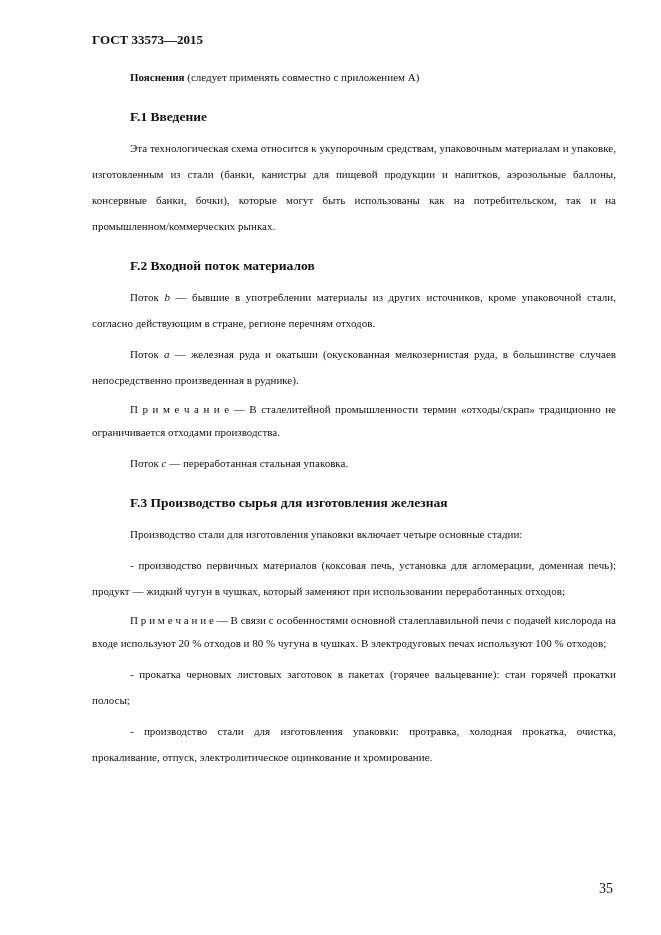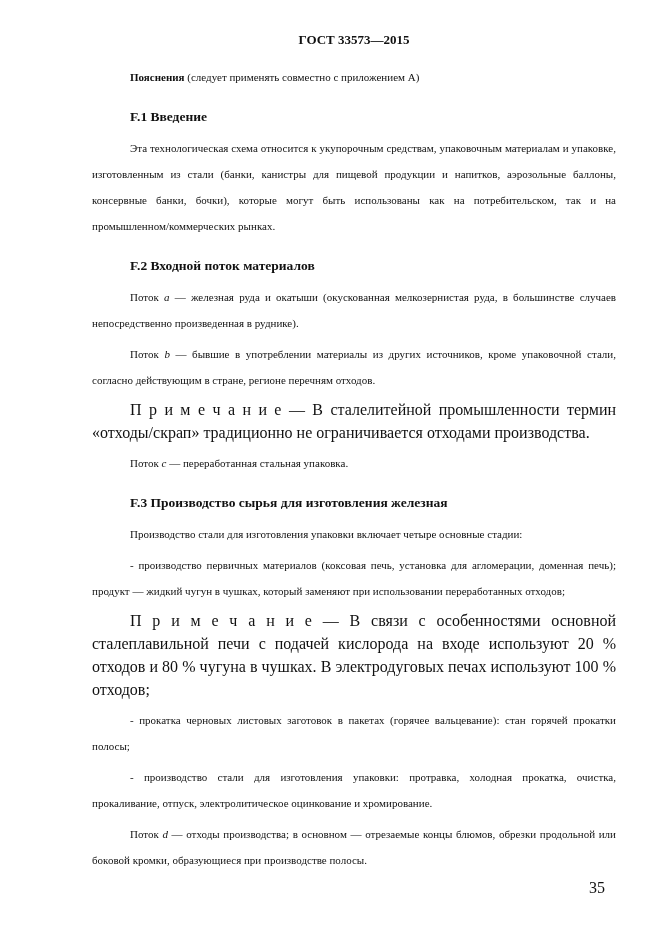--- a/index.html
+++ b/index.html
@@ -13,21 +13,21 @@
   }
   .page {
     position: relative;
     width: 661px;
     height: 935px;
     padding: 32px 45px 0 92px;
     background: #ffffff;
     overflow: hidden;
   }
   .header-row {
-    text-align: center;
+    text-align: left;
     font-size: 13px;
     font-weight: bold;
     margin-bottom: 16px;
   }
   .body-text { width: 524px; }
   .para {
     font-size: 11px;
     line-height: 26px;
     text-align: justify;
     text-indent: 38px;
@@ -35,35 +35,35 @@
   }
   .heading {
     font-size: 13.5px;
     line-height: 26px;
     font-weight: bold;
     text-indent: 38px;
     margin-top: 14px;
     margin-bottom: 5px;
   }
   .note {
-    font-size: 16px;
+    font-size: 11px;
     line-height: 23px;
     text-align: justify;
     text-indent: 38px;
     margin-bottom: 6px;
     margin-top: 2px;
   }
   .note-label { }
   .flow-letter { font-style: italic; }
   .lead-bold { font-weight: bold; }
   .footer-page {
     position: absolute;
-    right: 56px;
+    right: 48px;
     bottom: 38px;
-    font-size: 16px;
+    font-size: 14px;
   }
 </style>
 </head>
 <body>
 
 <div class="page">
 
   <div class="header-row">
     <span>ГОСТ 33573—2015</span>
   </div>
@@ -71,40 +71,39 @@
   <div class="body-text">
 
     <p class="para"><span class="lead-bold">Пояснения</span><span> (следует применять совместно с приложением А)</span></p>
 
     <p class="heading">F.1 Введение</p>
 
     <p class="para">Эта технологическая схема относится к укупорочным средствам, упаковочным материалам и упаковке, изготовленным из стали (банки, канистры для пищевой продукции и напитков, аэрозольные баллоны, консервные банки, бочки), которые могут быть использованы как на потребительском, так и на промышленном/коммерческих рынках.</p>
 
     <p class="heading">F.2 Входной поток материалов</p>
 
+    <p class="para"><span>Поток </span><i class="flow-letter">b</i><span> — бывшие в употреблении материалы из других источников, кроме упаковочной стали, согласно действующим в стране, регионе перечням отходов.</span></p>
+
     <p class="para"><span>Поток </span><i class="flow-letter">a</i><span> — железная руда и окатыши (окускованная мелкозернистая руда, в большинстве случаев непосредственно произведенная в руднике).</span></p>
-
-    <p class="para"><span>Поток </span><i class="flow-letter">b</i><span> — бывшие в употреблении материалы из других источников, кроме упаковочной стали, согласно действующим в стране, регионе перечням отходов.</span></p>
 
     <p class="note"><span class="note-label">П р и м е ч а н и е</span><span> — В сталелитейной промышленности термин «отходы/скрап» традиционно не ограничивается отходами производства.</span></p>
 
     <p class="para"><span>Поток </span><i class="flow-letter">c</i><span> — переработанная стальная упаковка.</span></p>
 
     <p class="heading">F.3 Производство сырья для изготовления железная</p>
 
     <p class="para">Производство стали для изготовления упаковки включает четыре основные стадии:</p>
 
     <p class="para">- производство первичных материалов (коксовая печь, установка для агломерации, доменная печь); продукт — жидкий чугун в чушках, который заменяют при использовании переработанных отходов;</p>
 
 
     <p class="note"><span class="note-label">П р и м е ч а н и е</span><span> — В связи с особенностями основной сталеплавильной печи с подачей кислорода на входе используют 20 % отходов и 80 % чугуна в чушках. В электродуговых печах используют 100 % отходов;</span></p>
 
     <p class="para">- прокатка черновых листовых заготовок в пакетах (горячее вальцевание): стан горячей прокатки полосы;</p>
 
     <p class="para">- производство стали для изготовления упаковки: протравка, холодная прокатка, очистка, прокаливание, отпуск, электролитическое оцинкование и хромирование.</p>
 
-    <p class="para"><span>Поток </span><i class="flow-letter">d</i><span> — отходы производства; в основном — отрезаемые концы блюмов, обрезки продольной или боковой кромки, образующиеся при производстве полосы.</span></p>
 
   </div>
 
   <div class="footer-page">35</div>
 
 </div>
 
 </body></html>

